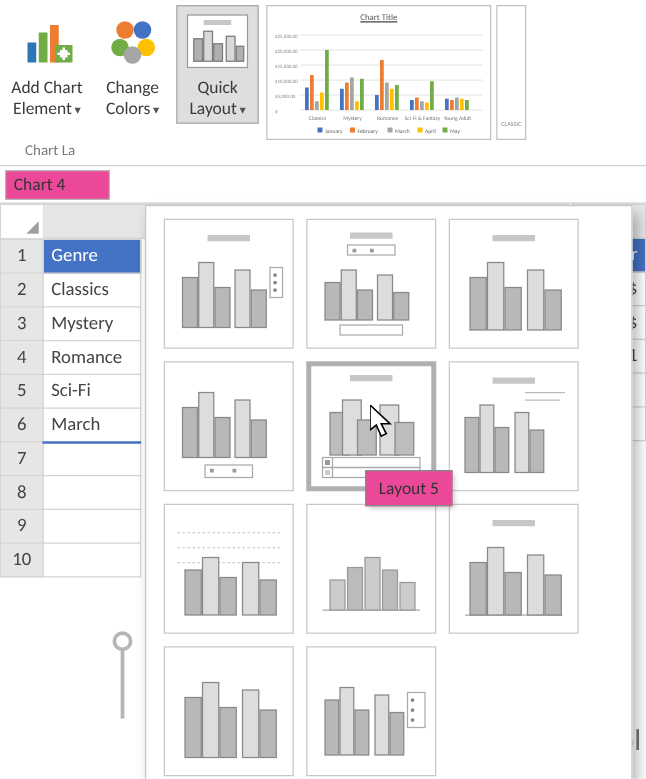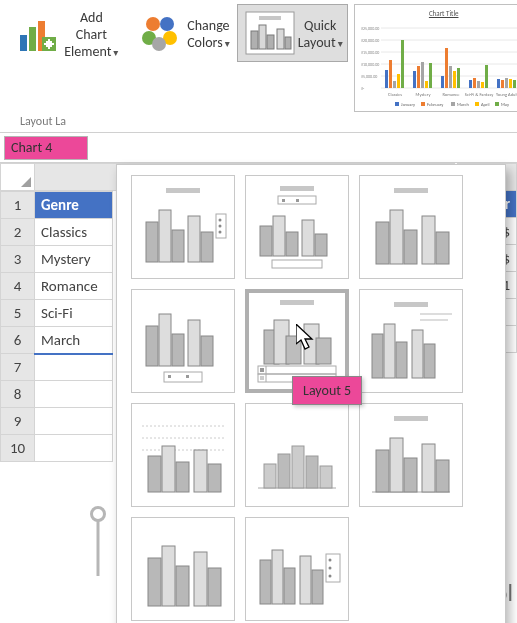--- a/index.html
+++ b/index.html
@@ -1,21 +1,21 @@
 <!DOCTYPE html>
 <html><head>
 <meta charset="utf-8">
 <style>
   * { box-sizing: border-box; margin: 0; padding: 0; font-family: "Segoe UI", Calibri, sans-serif; }
   body { background: #fff; width: 517px; height: 623px; overflow: hidden; position: relative; font-size: 13px; color: #444; }
 
   
   .ribbon { height: 133px; background:#fff; position: relative; border-bottom:1px solid #d0d0d0;}
   .ribbon-buttons { display:flex; align-items:flex-start; padding:4px 4px 0 4px; gap:2px; }
-  .rbtn { display:flex; flex-direction:row; align-items:center; justify-content:flex-end; padding:2px 4px; border:1px solid transparent; cursor:pointer; }
+  .rbtn { display:flex; flex-direction:column; align-items:center; justify-content:flex-end; padding:2px 4px; border:1px solid transparent; cursor:pointer; }
   .rbtn.active { background:#dedede; border:1px solid #a9a9a9; }
   .rbtn .icon-box { width:56px; height:52px; display:flex; align-items:center; justify-content:center; }
   .rbtn .label { text-align:center; font-size:14px; line-height:17px; color:#3b3b3b; padding-top:2px; min-height:36px;}
   .drop-tri { font-size:10px; margin-left:2px; color:#555;}
   .group-label { position:absolute; bottom:4px; left:20px; font-size:12px; color:#7a7a7a;}
   .chart-preview { border:1px solid #c0c0c0; margin-left:4px; background:#fff; width:180px; height:108px; padding:4px; position:relative;text-decoration:underline;}
   .chart-preview .ctitle { text-align:center; font-size:7px; color:#555;}
   .chart-preview svg { display:block;}
   .preview-right { width:24px; height:108px; border:1px solid #c0c0c0; margin-left:2px; background:#fff;}
 
@@ -25,21 +25,21 @@
 
   
   .sheet-area { position:relative; height:460px; }
   .sheet { position:absolute; left:0; top:0; width:517px; }
   .sheet table { border-collapse:collapse; }
   .sheet td, .sheet th { border:1px solid #d4d4d4; height:27px; font-size:15px; padding:0 6px; background:#fff; }
   .rowhdr { width:34px; text-align:center; background:#e6e6e6 !important; color:#444; font-weight:normal; }
   .corner { width:34px; height:27px; background:#e6e6e6; border:1px solid #d4d4d4; border-top:none; position:relative; }
   .corner::after { content:""; position:absolute; right:3px; bottom:3px; border-left:10px solid transparent; border-bottom:10px solid #a0a0a0; }
   .colC-hint { width: 60px; }
-  .hdr-blue { background:#4472c4 !important; color:#fff; font-weight:bold; }
+  .hdr-blue { background:#4472c4 !important; color:#fff; font-weight:normal; }
   .right-col { text-align:right; }
   .sheet .far-right { position:absolute; right:0; top:0; width:60px;}
   .sheet .far-right .hdr-blue{ border-radius:0;}
   .connector { position:absolute; left:90px; bottom:44px; }
   .connector .dot { width:16px; height:16px; border-radius:50%; border:3px solid #b6b6b6; background:#fff; }
   .tool-text { position:absolute; right:4px; bottom:16px; font-size:24px; color:#767676;}
 
   
   .gallery { position:absolute; left:116px; top:164px; width:390px; background:#fff; border:1px solid #c8c8c8; box-shadow:4px 6px 10px rgba(0,0,0,.28); padding:10px 6px; z-index:50; }
   .gallery-grid { display:flex; flex-wrap:wrap; gap:10px; padding-left:8px;}
@@ -169,21 +169,21 @@
             <text x="122" y="88">April</text>
           <rect x="136" y="84" width="4" height="4" fill="#70ad47"></rect>
             <text x="142" y="88">May</text>
         </g>
       </svg>
     </div>
     <div class="preview-right">
       <div style="font-size:5px;color:#888;text-align:center;margin-top:92px">CLASSIC</div>
     </div>
   </div>
-  <div class="group-label">Layout La</div>
+  <div class="group-label">Chart La</div>
 </div>
 
 <div class="namebox-row">
   <div class="namebox">
     <span>Chart 4</span>
   </div>
 </div>
 
 <div class="sheet-area">
   <div class="sheet">

